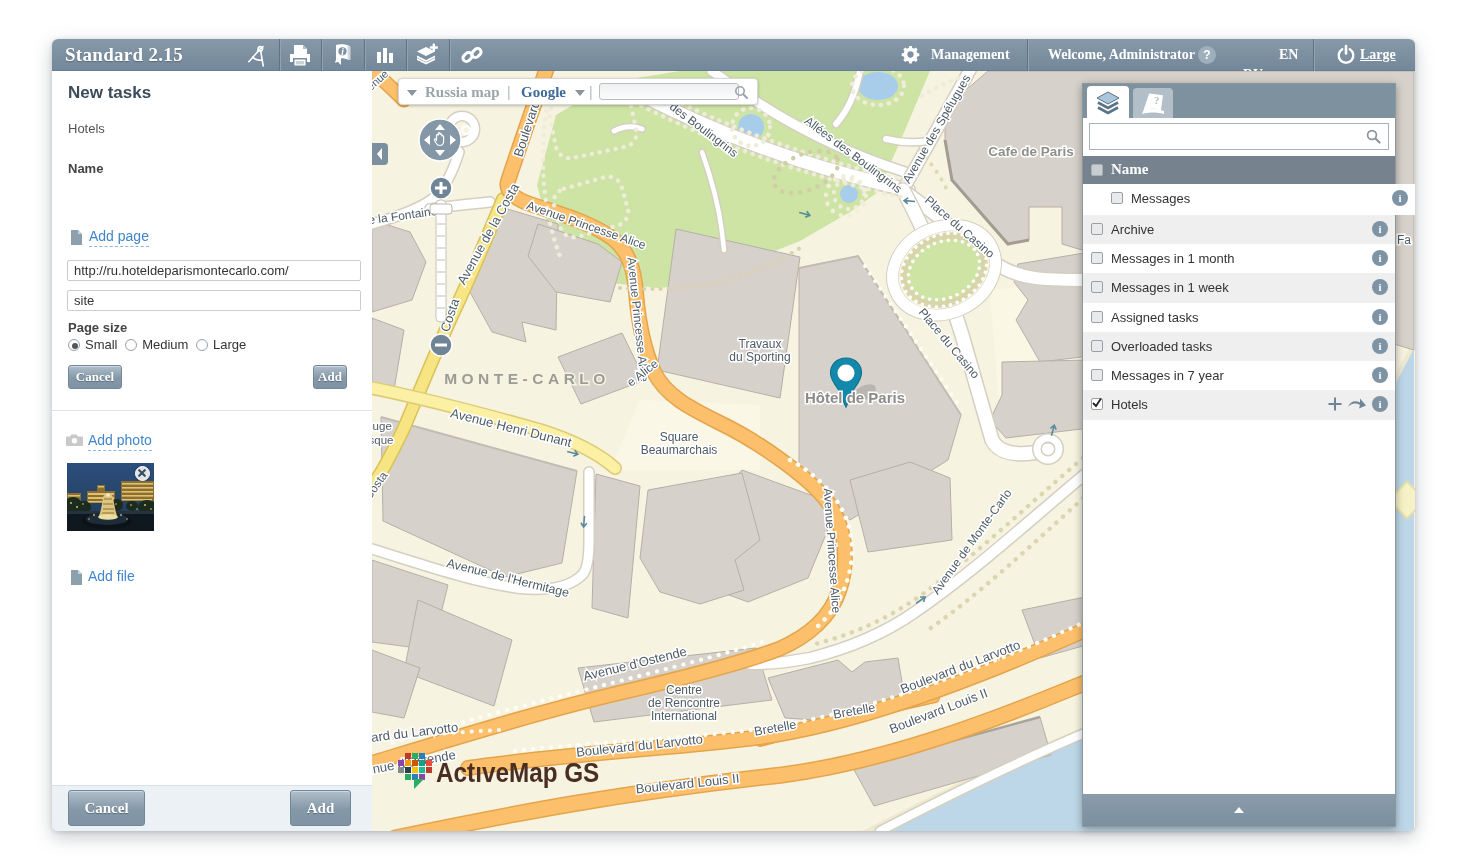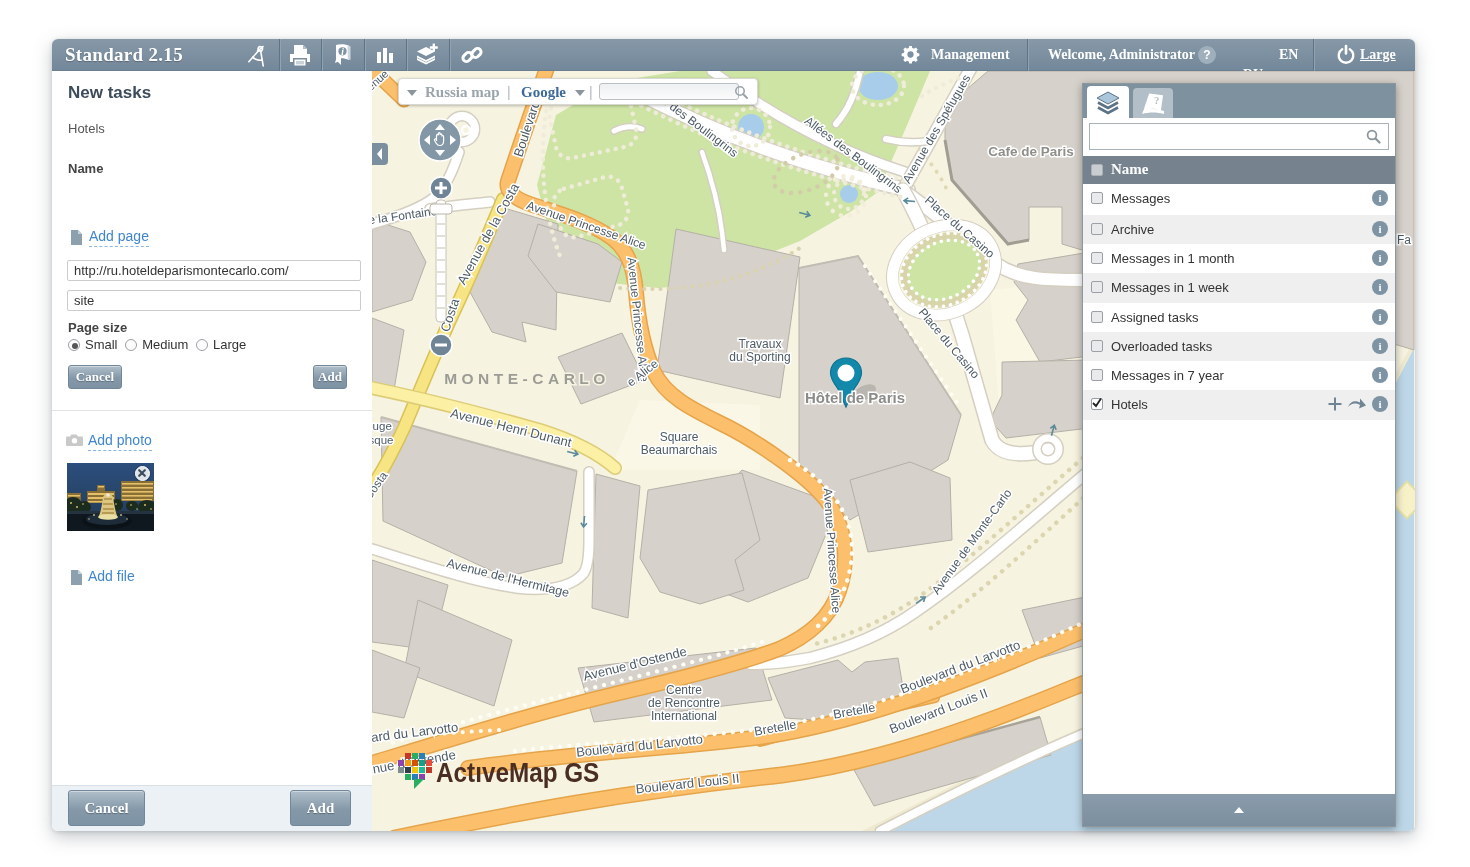--- a/index.html
+++ b/index.html
@@ -457,21 +457,21 @@
       <input style="">
       <svg style="position:absolute; right:14px; top:11px;" width="15" height="15" viewBox="0 0 15 15">
         <circle cx="6" cy="6" r="4.4" fill="none" stroke="#8a949b" stroke-width="1.7"></circle>
         <path d="M9.5 9.5 L13.5 13.5" stroke="#8a949b" stroke-width="2.2" stroke-linecap="round"></path>
       </svg>
     </div>
     <div id="rtasks">
       <div style="position:absolute; left:8px; top:8px; width:12px; height:12px; background:#c8cdd1; border:1px solid #aab0b5; border-radius:2px;"></div>
       <span style="position:absolute; left:28px; top:5px; color:#fff; font-weight:bold; font-size:15px; font-family:'Liberation Serif',serif;">Name</span>
     </div>
-    <div class="row" style="top:100px; height:31px; background:#fff;">
+    <div class="row" style="top:100px; height:31px; background:#fff;margin-left:20px;">
         <span class="cb"></span>
         <span class="lab">Messages</span>
         <span class="iinfo" style="left:289px;">i</span>
       </div>
     <div class="row" style="top:131px; height:29px; background:#efefef;">
         <span class="cb"></span>
         <span class="lab">Archive</span>
         <span class="iinfo" style="left:289px;">i</span>
       </div>
     <div class="row" style="top:160px; height:29px; background:#fff;">

